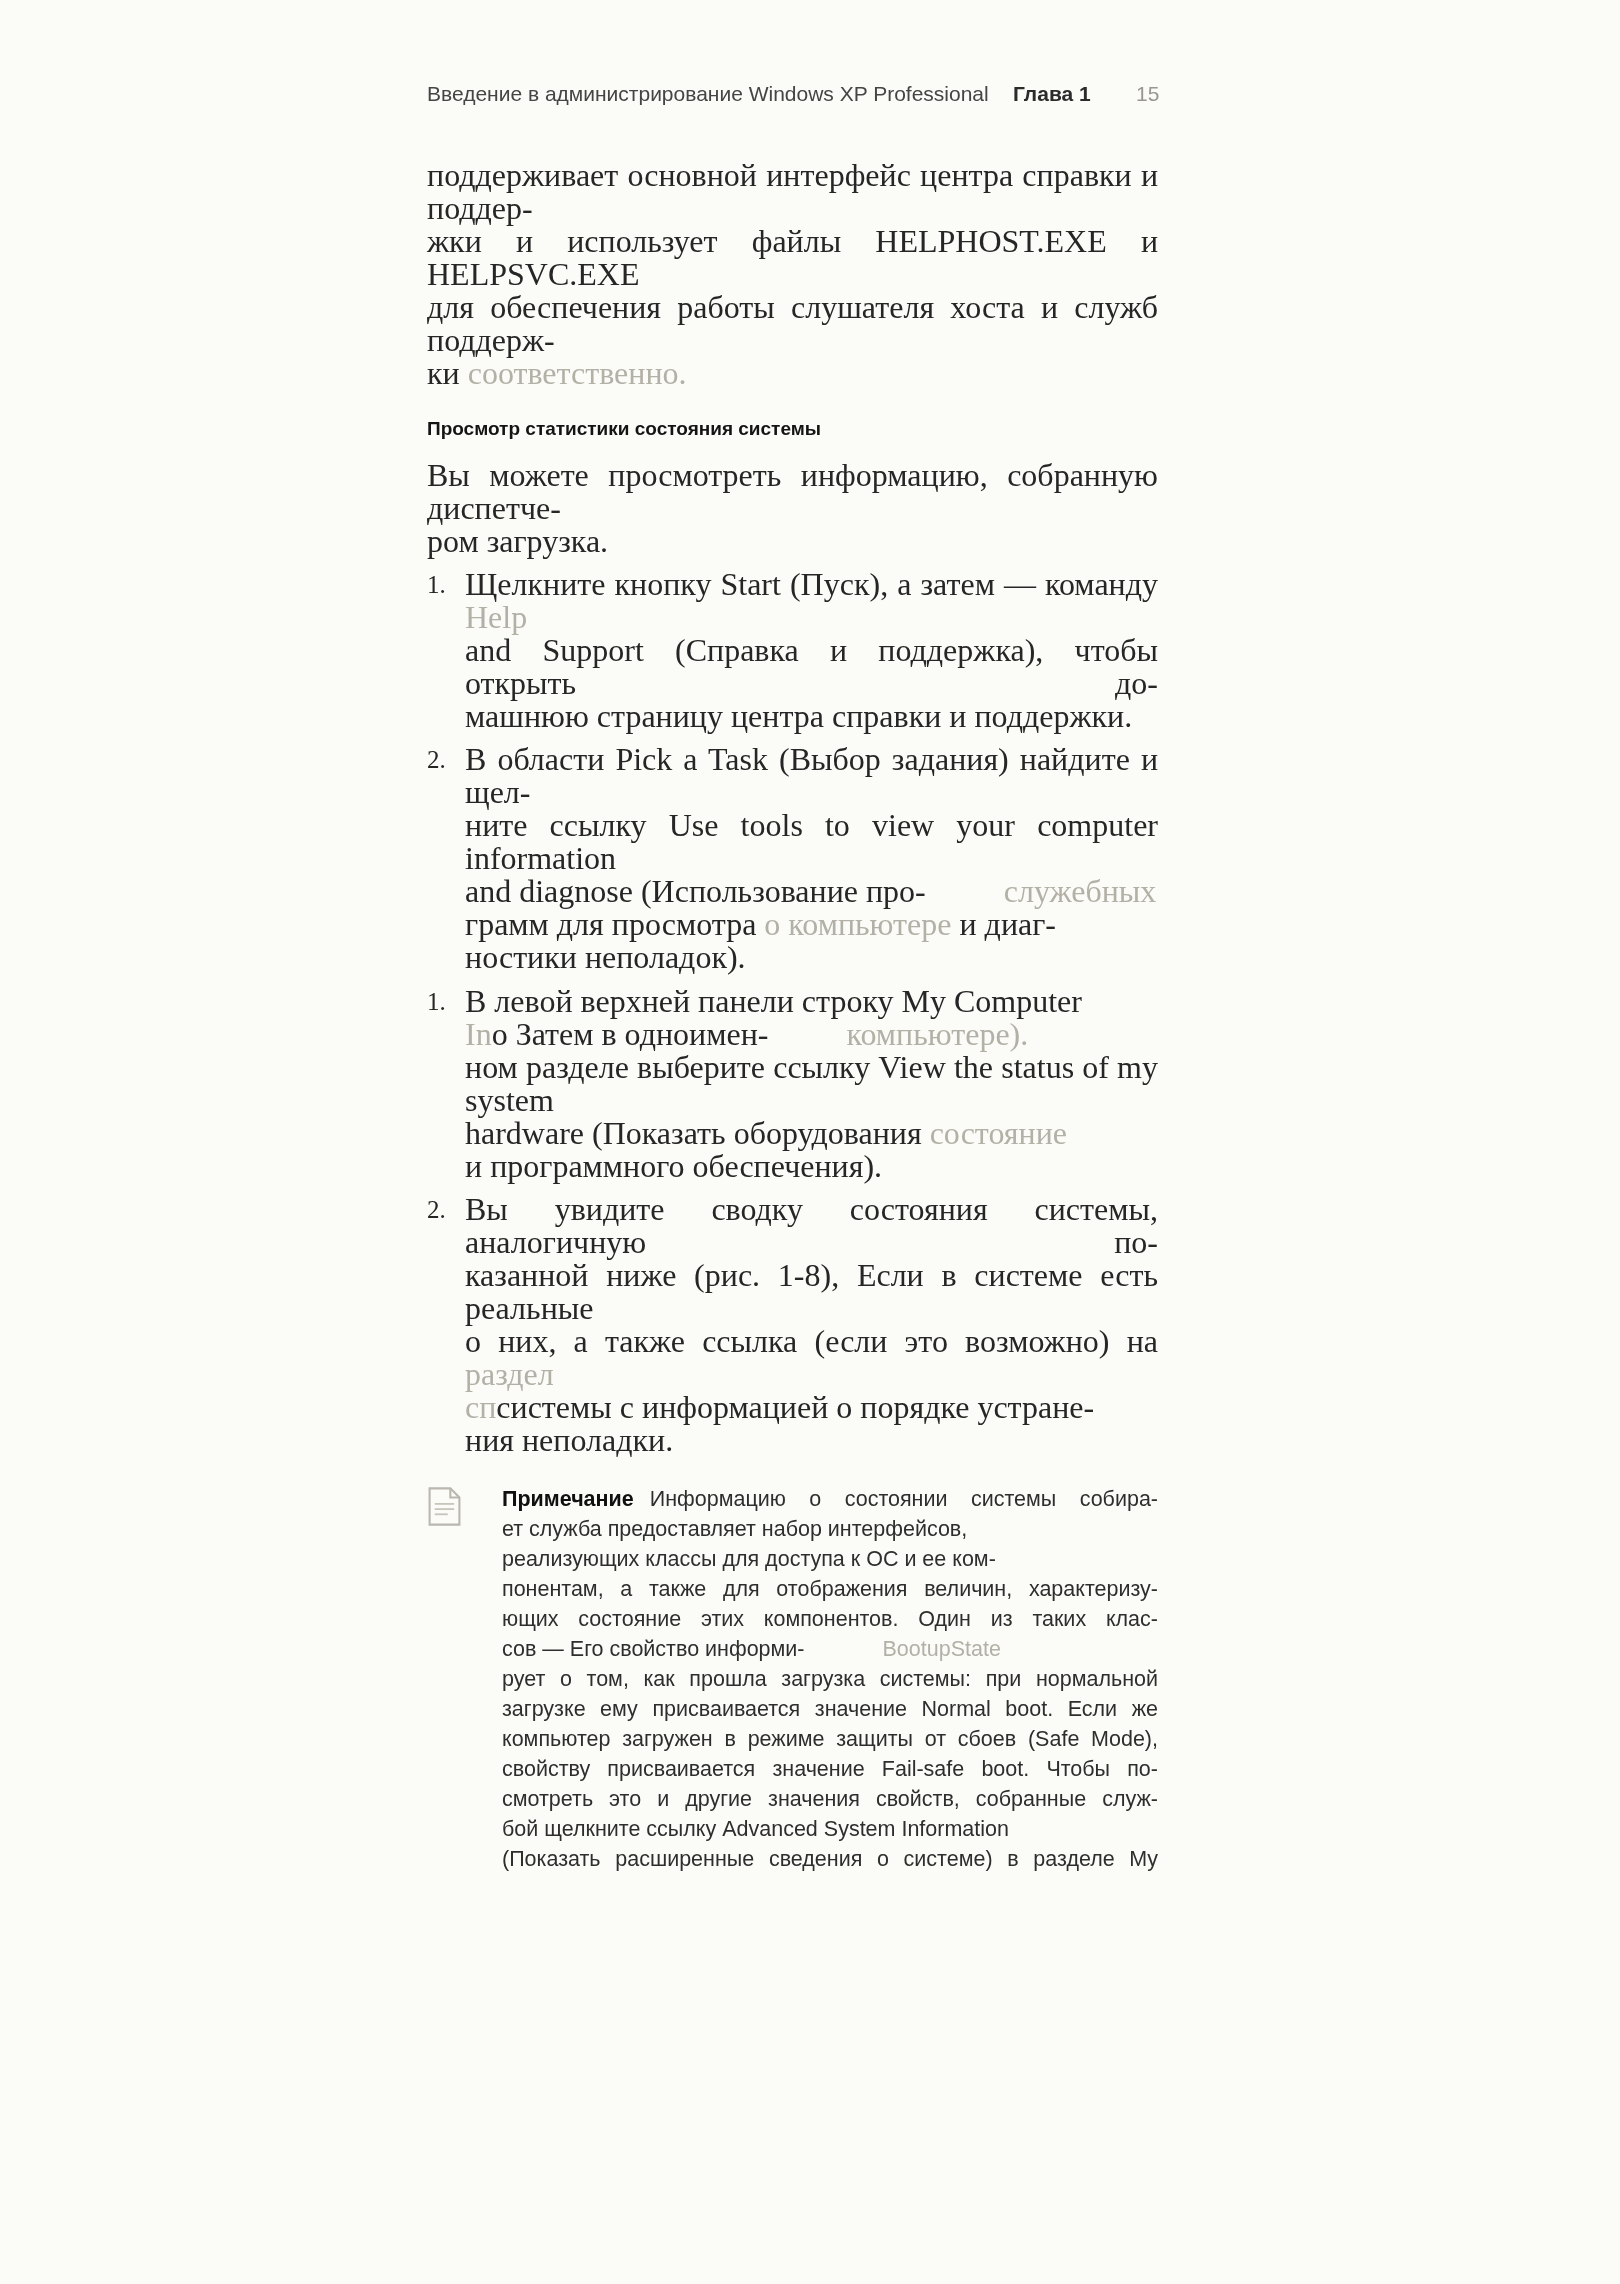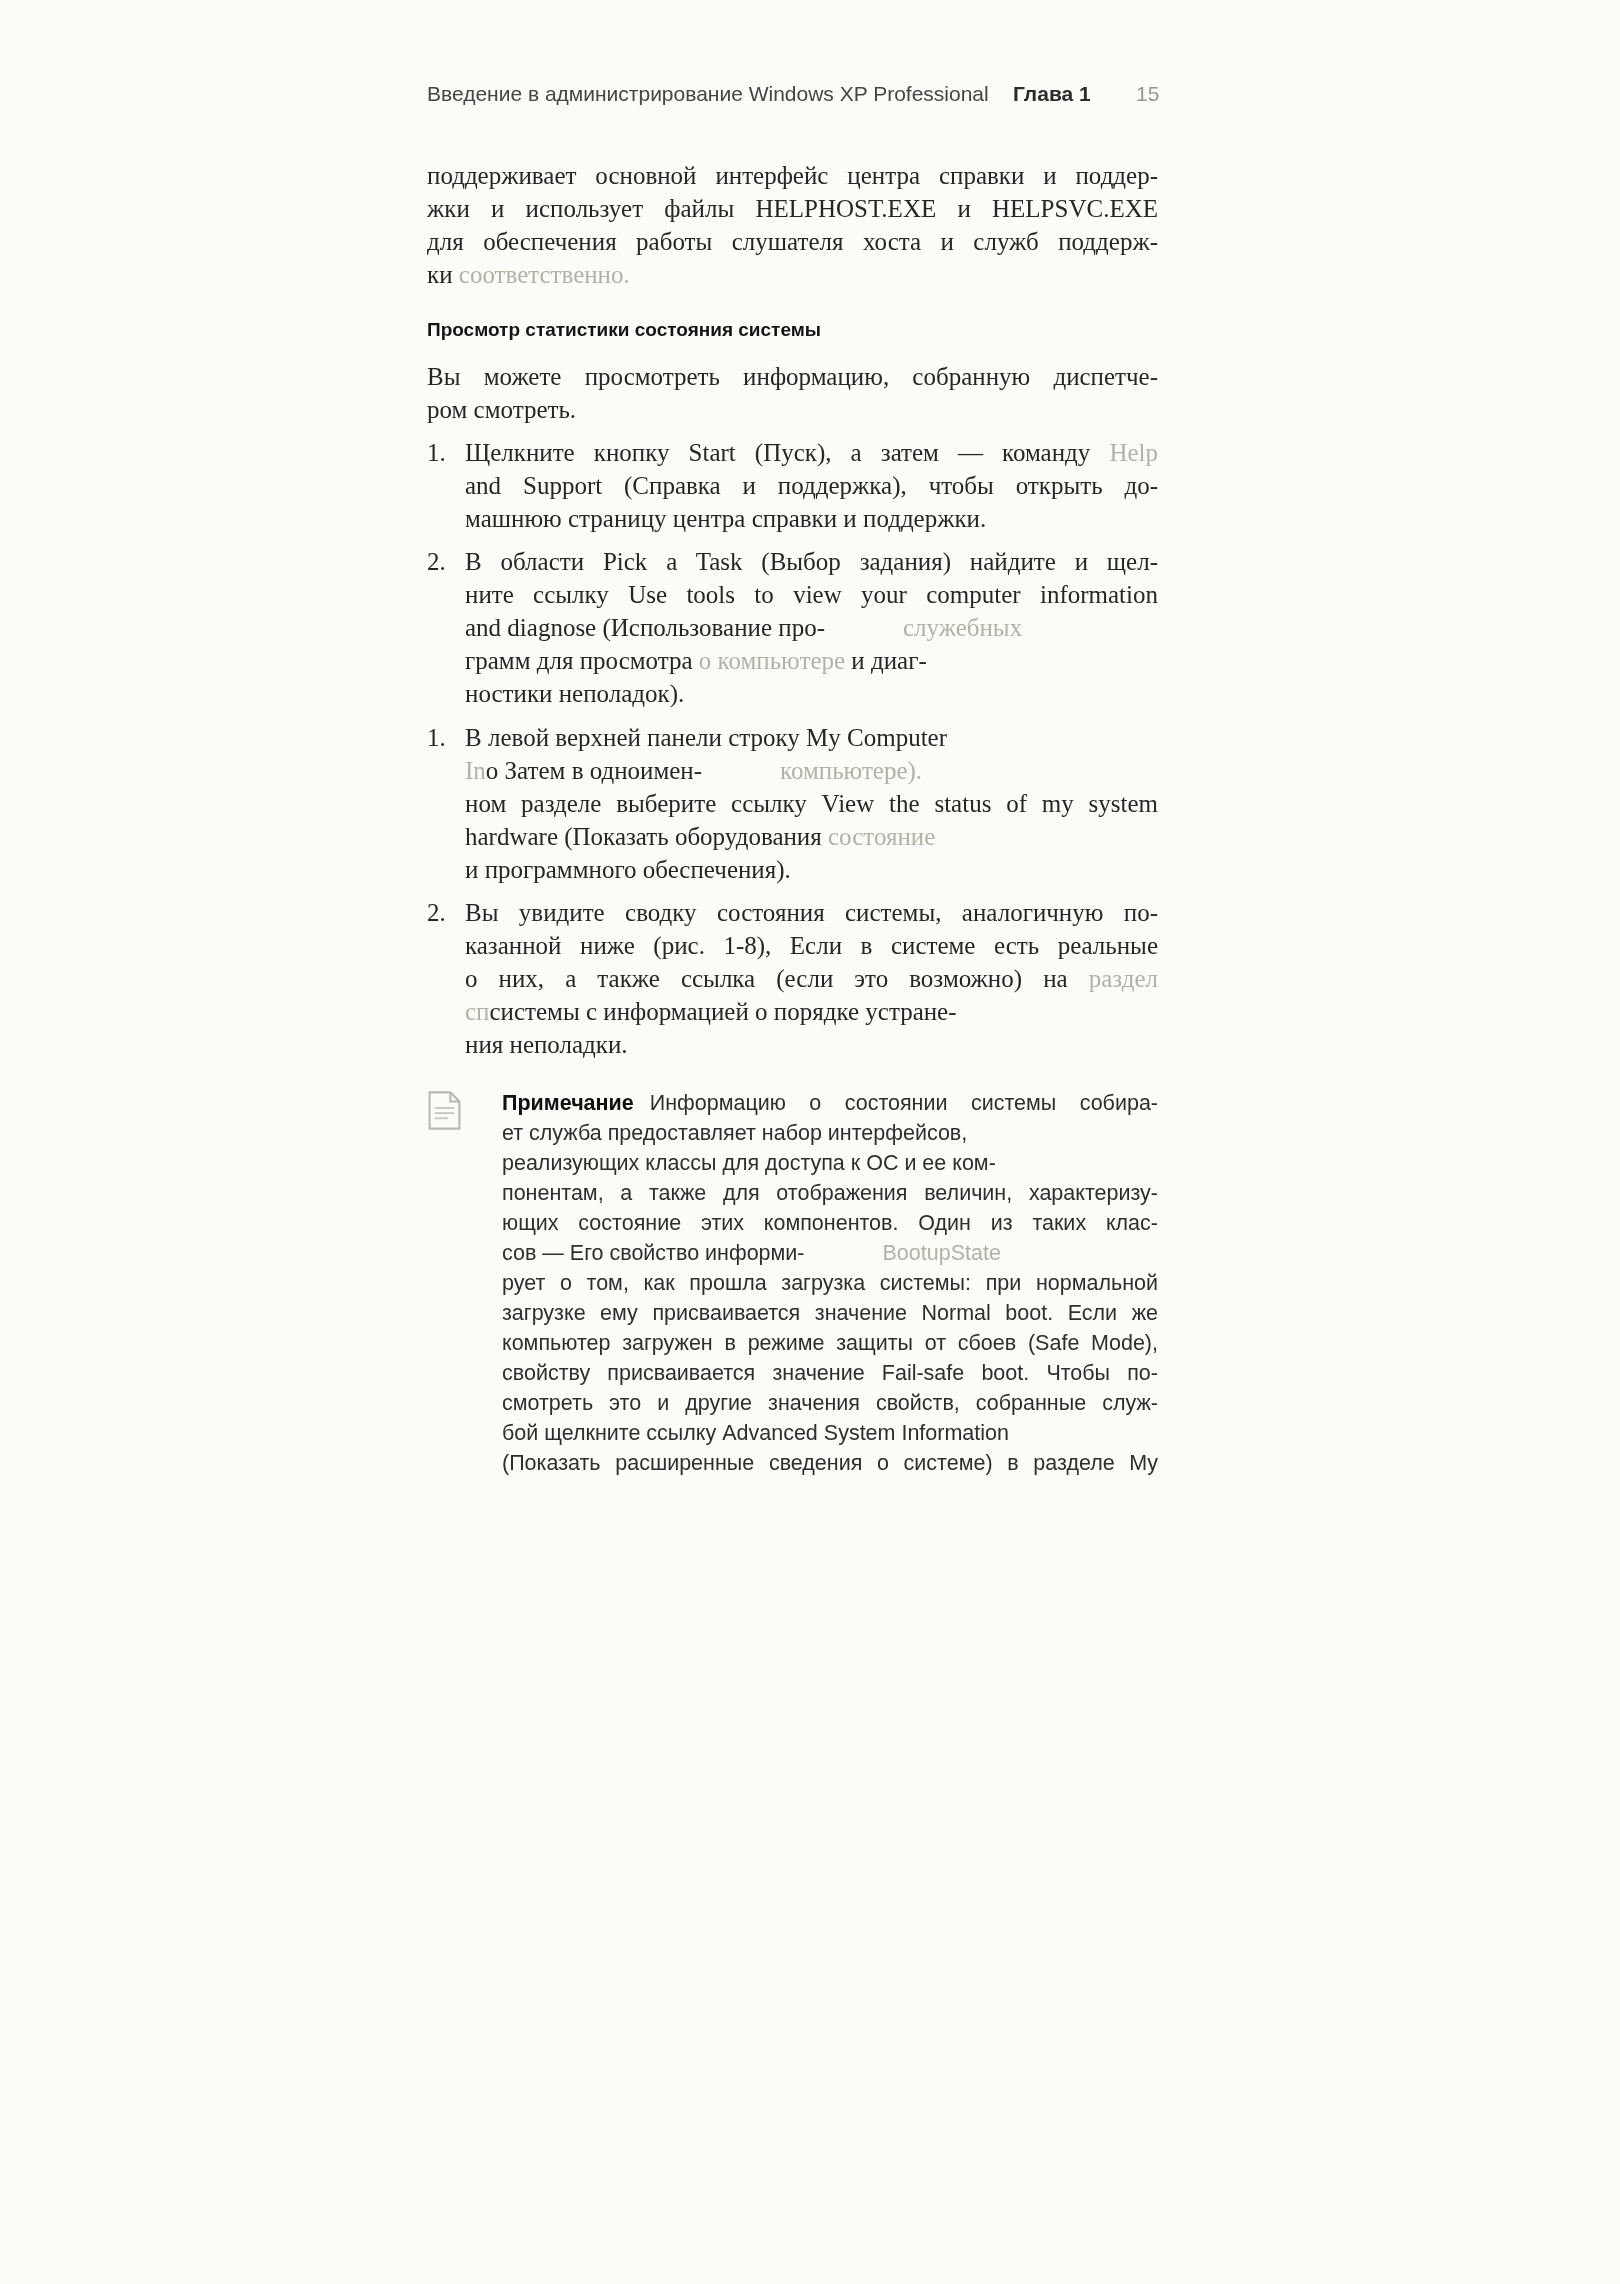--- a/index.html
+++ b/index.html
@@ -35,21 +35,21 @@
 
   
   .content {
     position: absolute;
     top: 159px;
     left: 427px;
     width: 731px;
     color: #262626;
   }
   .line {
-    font-size: 25px;
+    font-size: 32px;
     line-height: 33px;
     text-align: left;
   }
   .just {
     text-align: justify;
     text-align-last: justify;
   }
   .faded { color: #b3b1a6; }
   .gap   { margin-left: 78px; }
   .bold  { font-weight: bold; }
@@ -104,21 +104,21 @@
   <div class="content">
       <div class="para">
         <div class="line just"><span>поддерживает основной интерфейс центра справки и поддер-</span></div>
         <div class="line just"><span>жки и использует файлы HELPHOST.EXE и HELPSVC.EXE</span></div>
         <div class="line just"><span>для обеспечения работы слушателя хоста и служб поддерж-</span></div>
         <div class="line"><span>ки </span><span class="faded">соответственно.</span></div>
       </div>
       <div class="heading">Просмотр статистики состояния системы</div>
       <div class="para">
         <div class="line just"><span>Вы можете просмотреть информацию, собранную диспетче-</span></div>
-        <div class="line"><span>ром смотреть.</span></div>
+        <div class="line"><span>ром загрузка.</span></div>
       </div>
       <div class="li">
         <span class="num">1.</span>
         <div class="li-body">
           <div class="line just"><span>Щелкните кнопку Start (Пуск), а затем — команду </span><span class="faded">Help</span></div>
           <div class="line just"><span>and Support (Справка и поддержка), чтобы открыть до-</span></div>
           <div class="line"><span>машнюю страницу центра справки и поддержки.</span></div>
         </div>
       </div>
       <div class="li">

